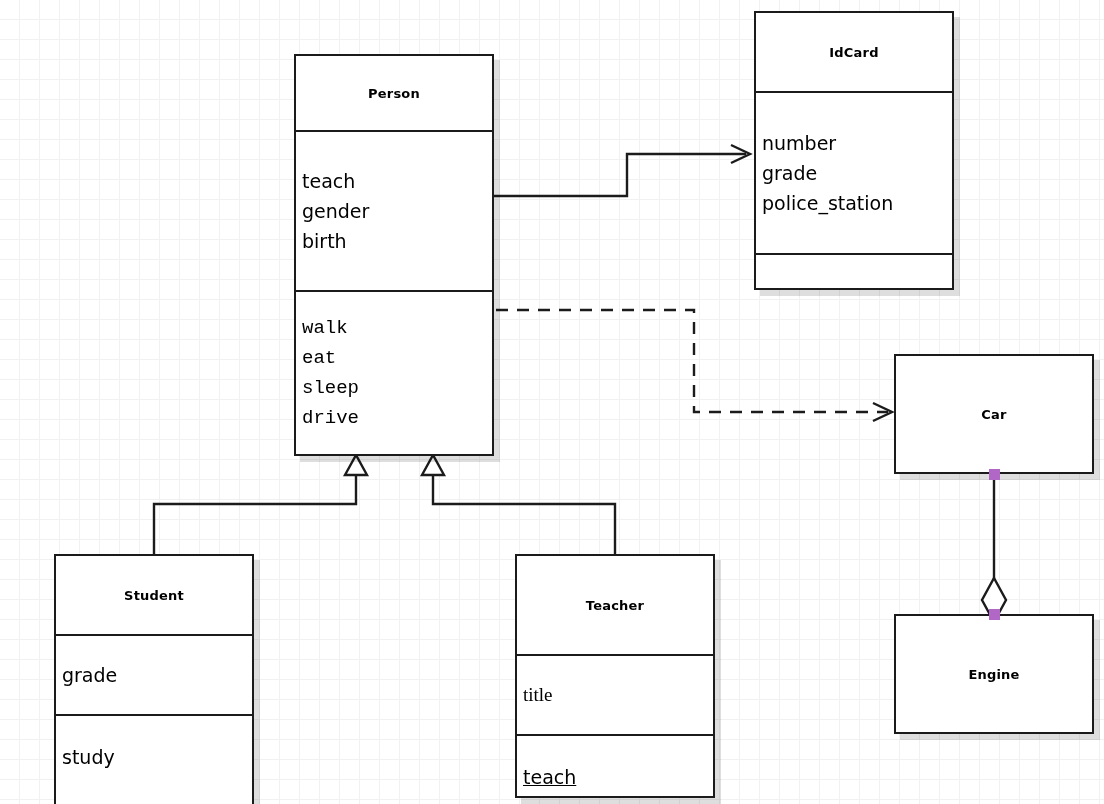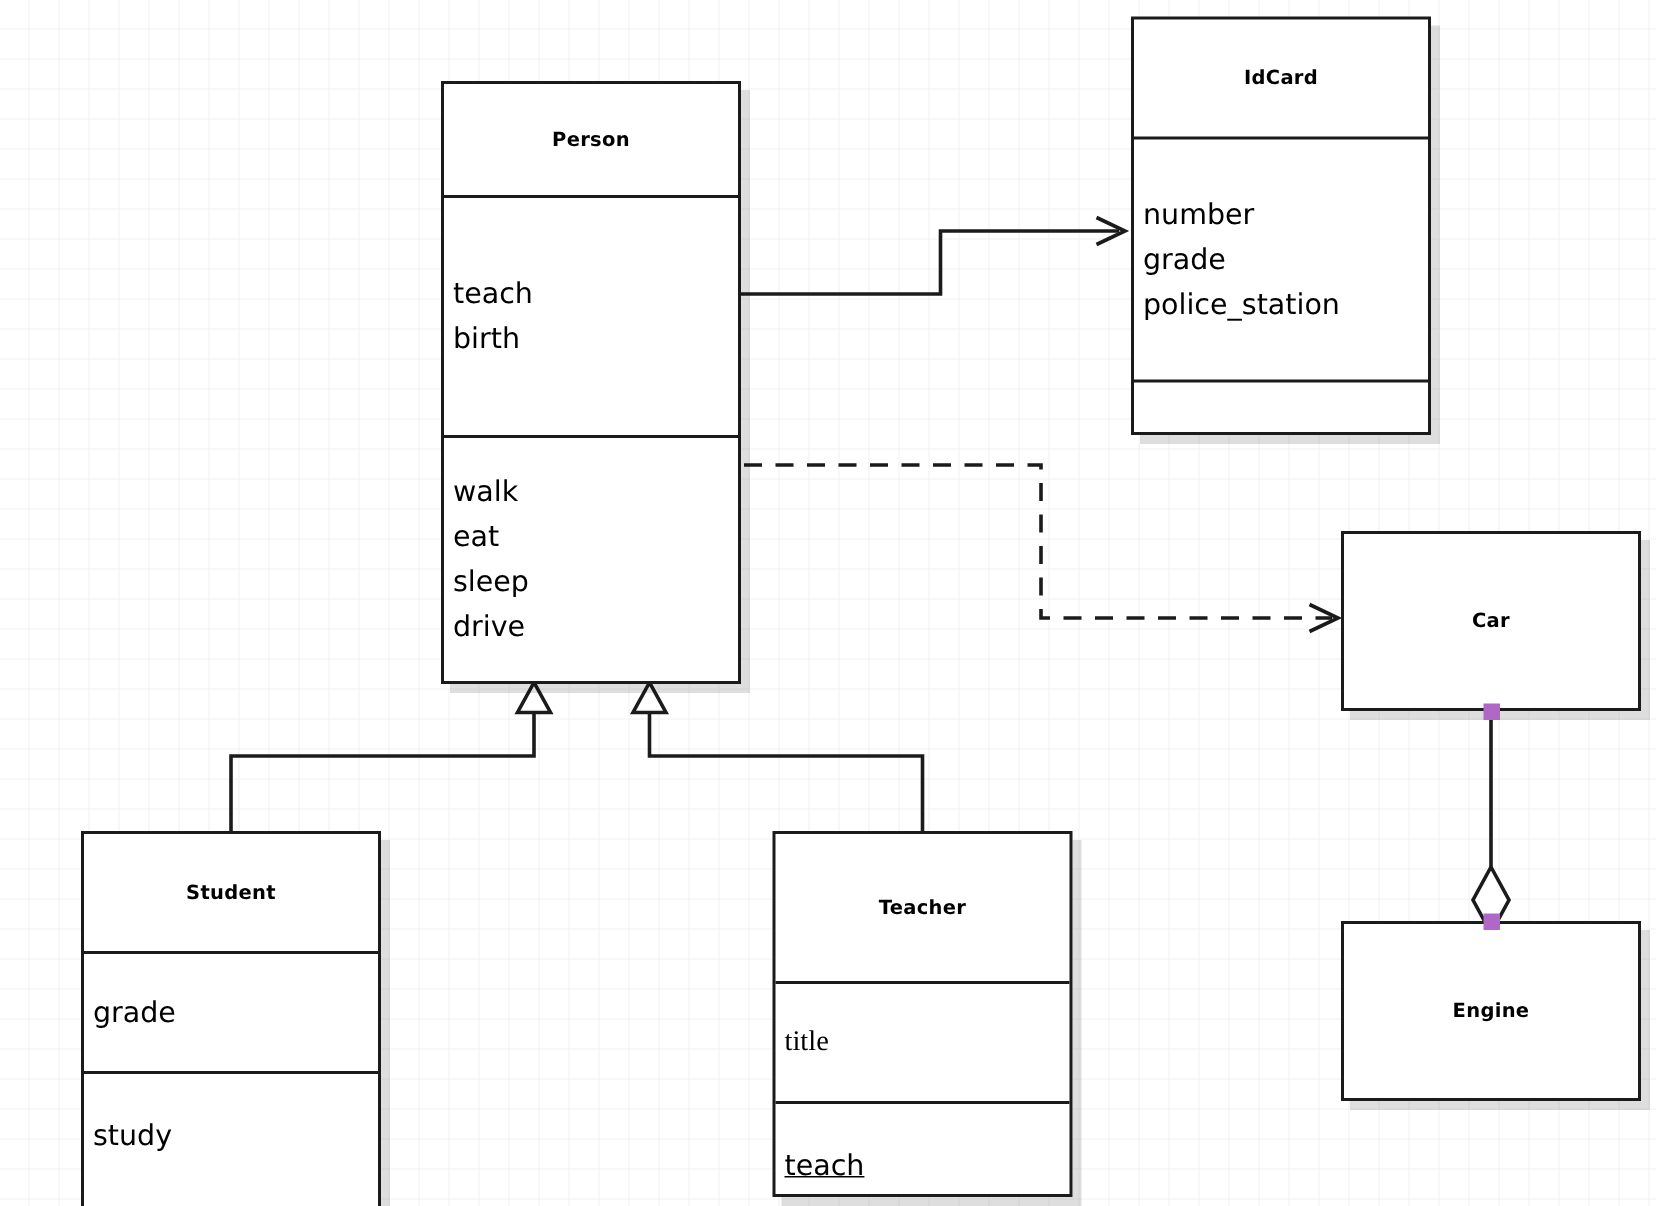--- a/index.html
+++ b/index.html
@@ -119,23 +119,24 @@
       <polygon points="994,578 1006,600 994,622 982,600" fill="#ffffff" stroke="#1b1b1b" stroke-width="2.4"></polygon>
     </g>
   </svg>
 
   <div class="uml-class" style="left:294px; top:54px; width:200px; height:402px;">
     <div class="compartment cmp-title" style="height:74px;">
       <span class="cls-name">Person</span>
     </div>
     <div class="compartment cmp-list" style="height:160px;">
       <div class="member">teach</div>
+      <div class="member">gender</div>
       <div class="member">birth</div>
     </div>
-    <div class="compartment cmp-list" style="height:164px;">
+    <div class="compartment cmp-list" style="height:164px;font-family:Liberation Mono, monospace;">
       <div class="member">walk</div>
       <div class="member">eat</div>
       <div class="member">sleep</div>
       <div class="member">drive</div>
     </div>
   </div>
 
   <div class="uml-class" style="left:754px; top:11px; width:200px; height:279px;">
     <div class="compartment cmp-title" style="height:78px;">
       <span class="cls-name">IdCard</span>

